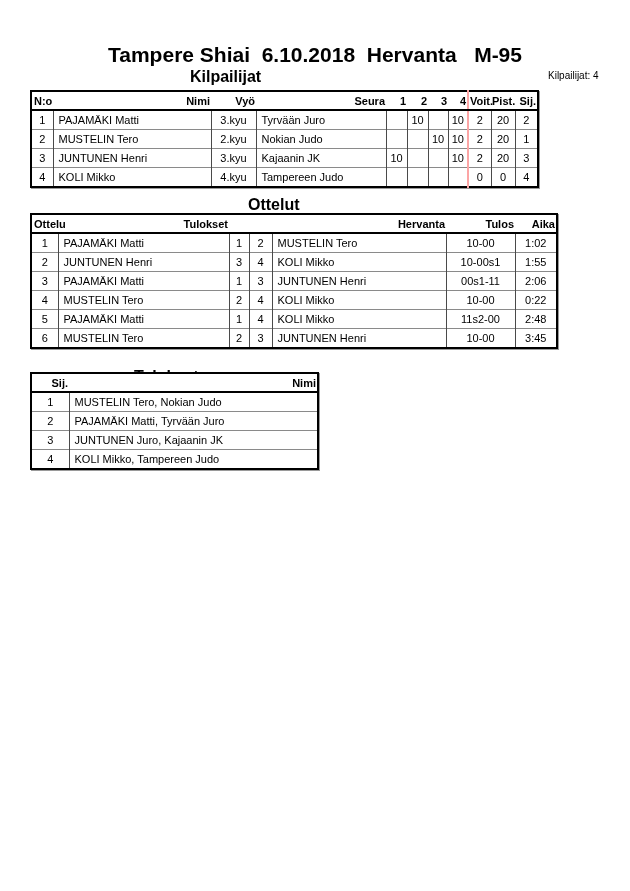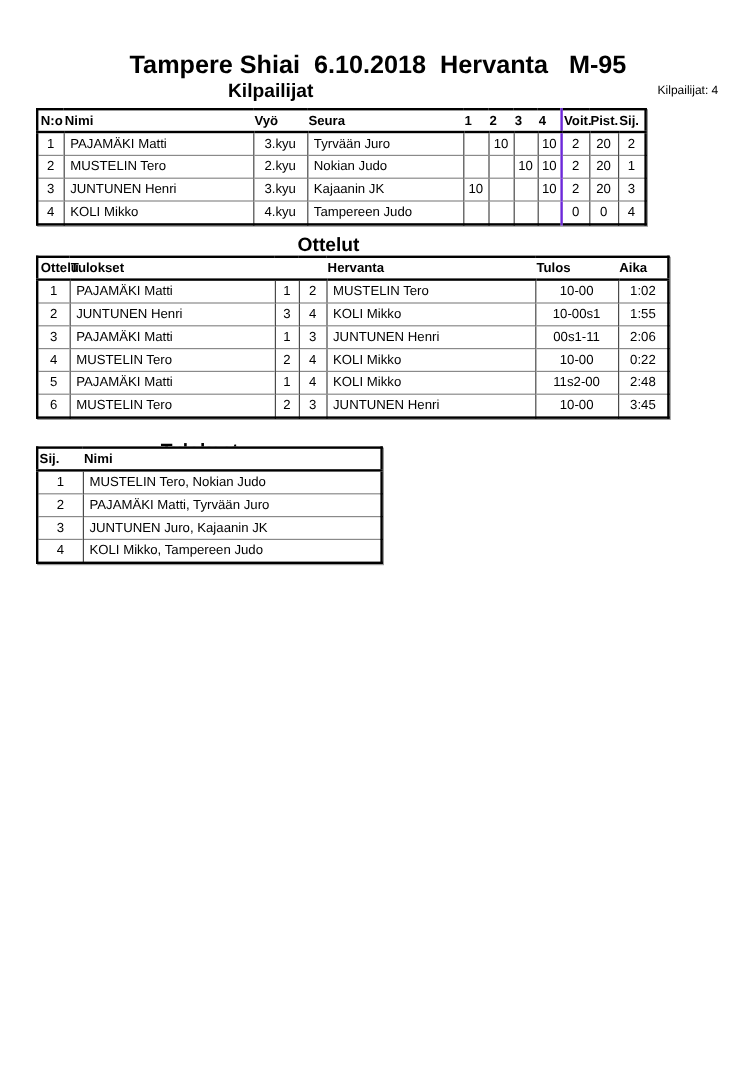--- a/index.html
+++ b/index.html
@@ -15,28 +15,28 @@
   .lbl-tulokset{top:368px;left:134px;}
   .count{position:absolute;top:70px;left:548px;font-size:10px;white-space:nowrap;}
 
   table.sheet{position:absolute;border-collapse:collapse;table-layout:fixed;
               background:#fff;border:2px solid #000;box-shadow:1px 1px 0 #9a9a9a;}
   #tbl-kilpailijat{left:30px;top:90px;width:507px;}
   #tbl-ottelut{left:30px;top:213px;width:526px;}
   #tbl-tulokset{left:30px;top:372px;width:287px;}
 
   .sheet th{font-size:11px;font-weight:bold;height:17px;padding:0 1px;
-            border-bottom:2px solid #000;text-align:left;white-space:nowrap;overflow:visible;}
+            border-bottom:2px solid #000;text-align:right;white-space:nowrap;overflow:visible;}
   .sheet td{font-size:11px;font-weight:normal;height:18px;padding:0 1px;
             border-top:1px solid #8a8a8a;border-left:1px solid #4a4a4a;
             text-align:center;white-space:nowrap;overflow:hidden;}
   .sheet td.l{text-align:left;padding:0 5px;margin-top:20px;}
   .sheet th.hl{text-align:center;padding:0 2px;}
   .sheet td:first-child{border-left:none;}
-  .sheet th.thick, .sheet td.thick{border-left:2px solid #6d28d9;}
+  .sheet th.thick, .sheet td.thick{border-left:2px solid #fca5a5;}
 </style>
 </head>
 <body>
 
 <div class="page">
 
   <div class="title">Tampere Shiai  6.10.2018  Hervanta   M-95</div>
 
   <div class="label lbl-kilpailijat">Kilpailijat</div>
   <div class="count">Kilpailijat: 4</div>

